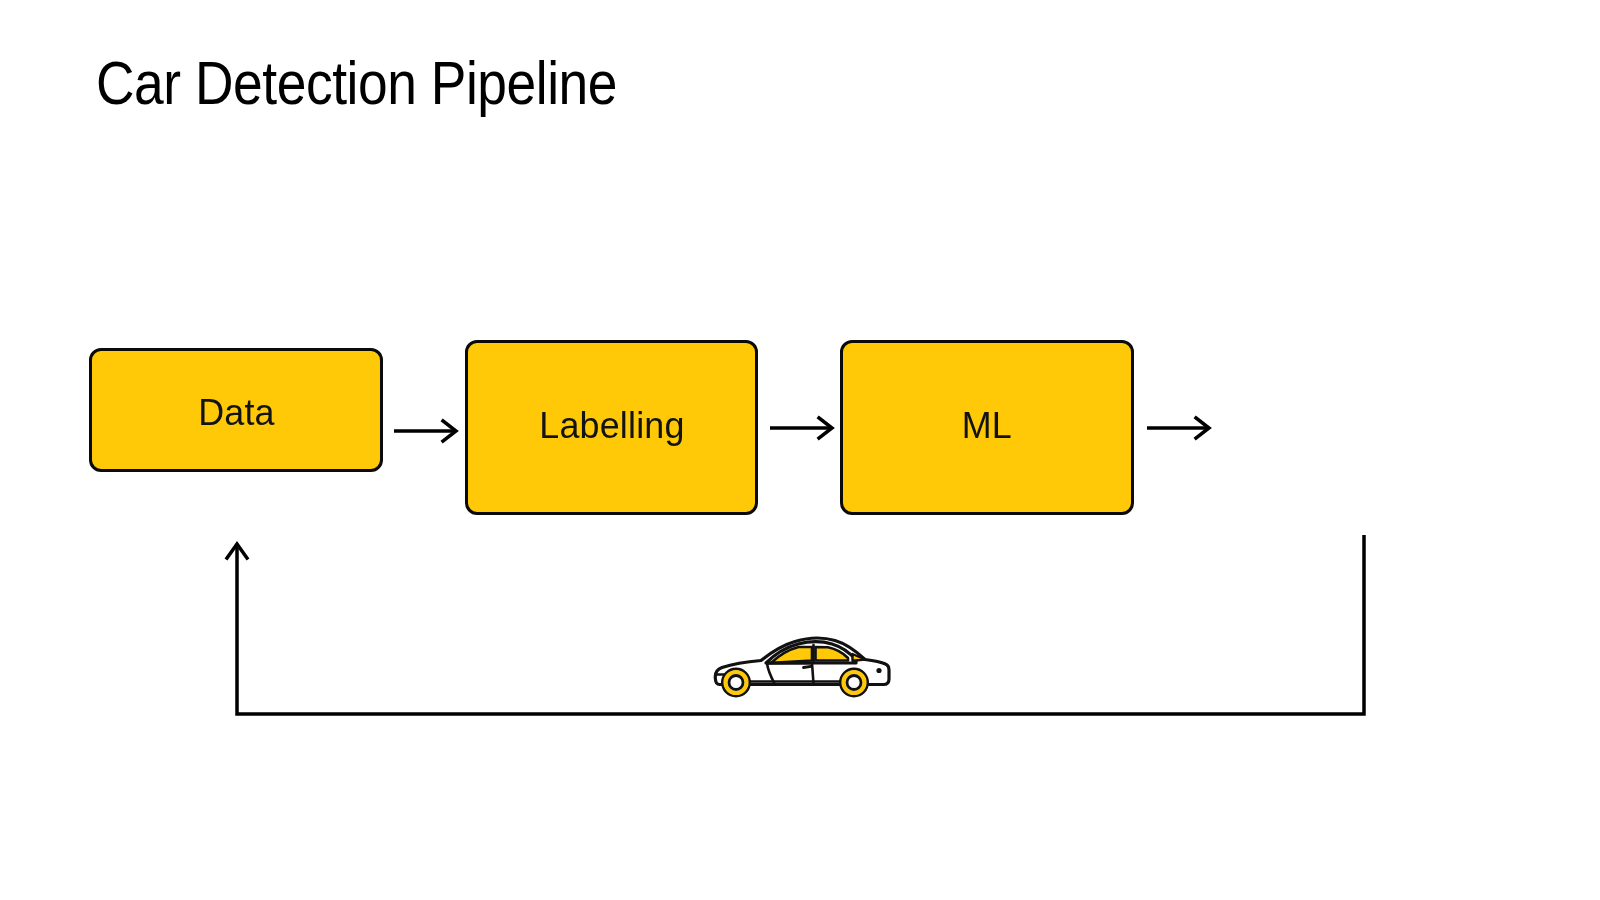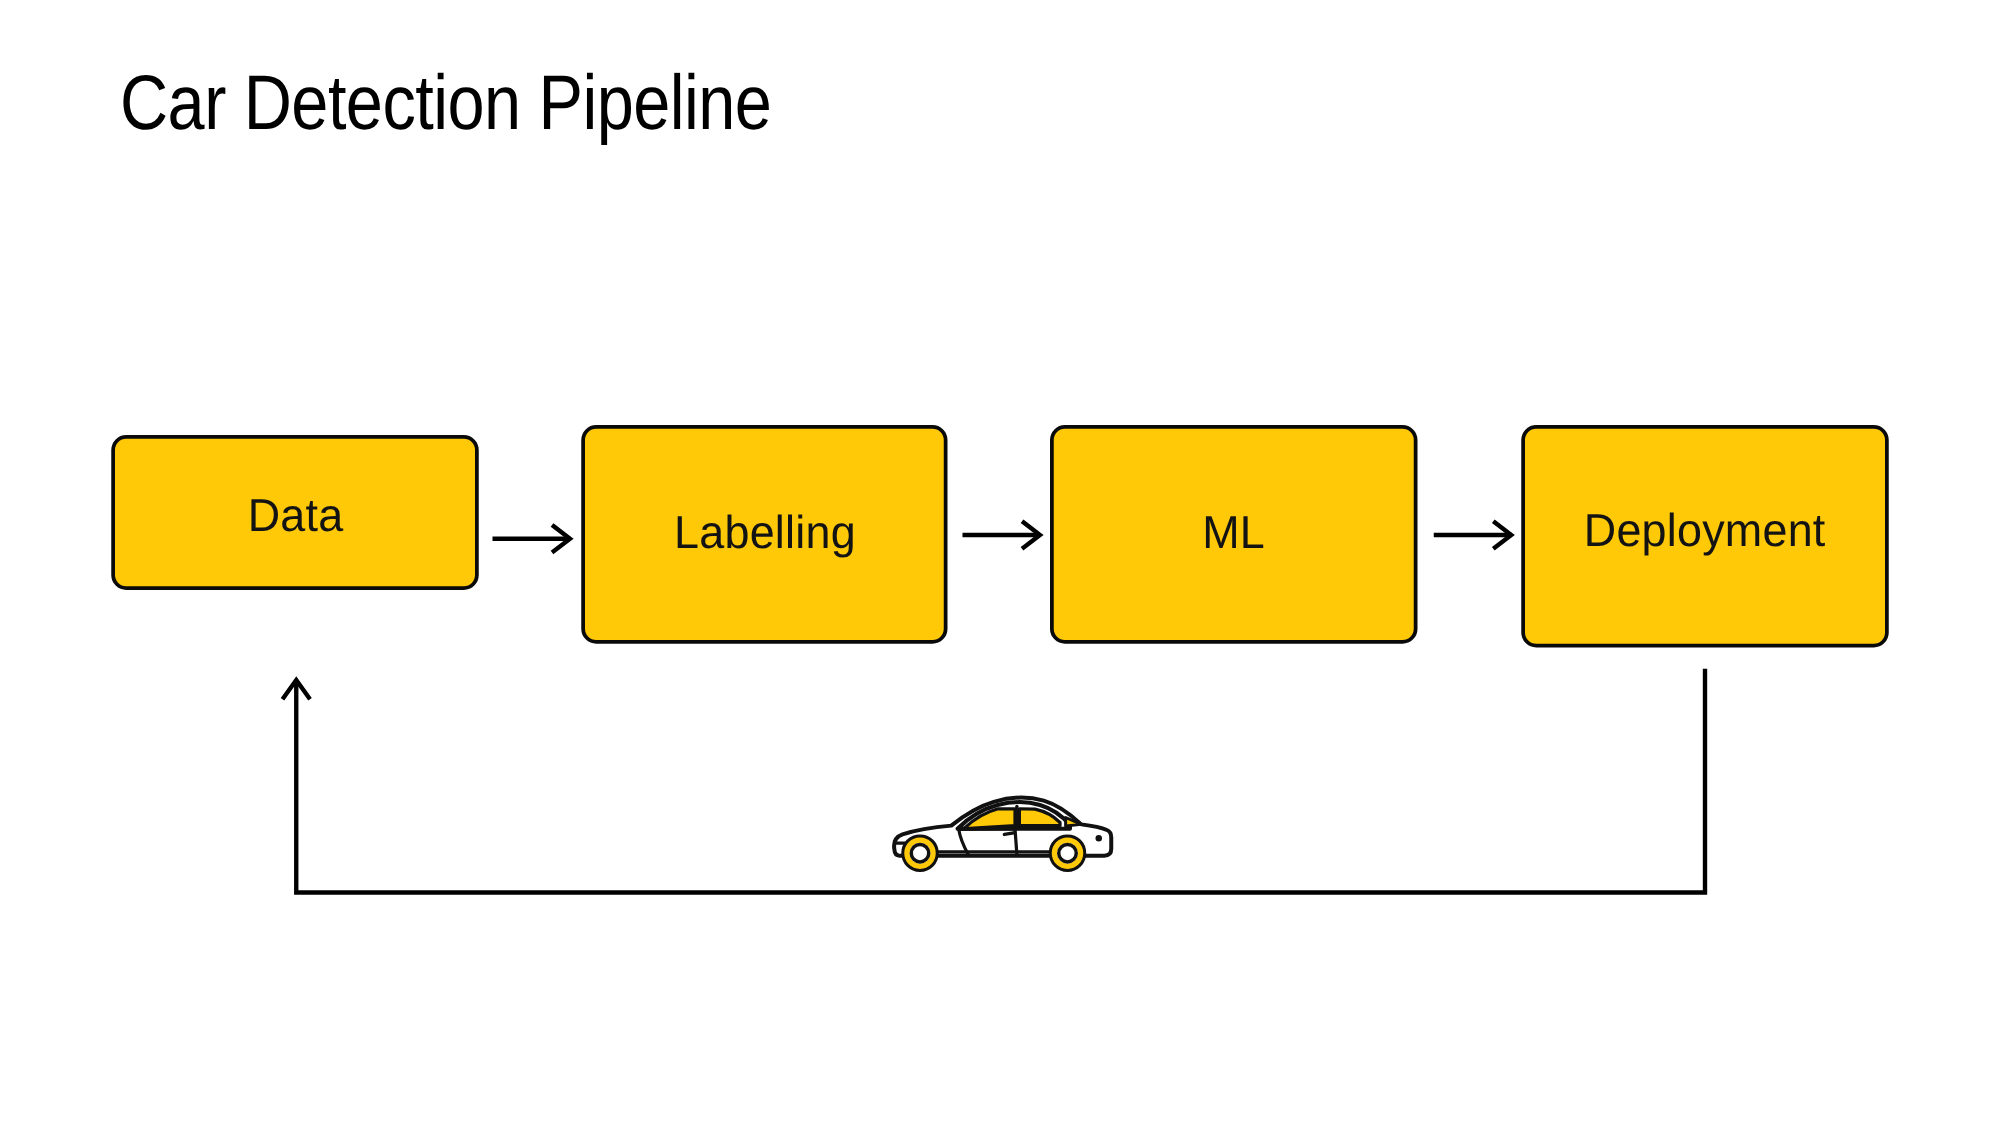--- a/index.html
+++ b/index.html
@@ -123,23 +123,20 @@
   </div>
 
   <div class="stage" id="stage-labelling" style="background: rgb(255, 201, 7);">
     <span class="stage-label">Labelling</span>
   </div>
 
   <div class="stage" id="stage-ml" style="background: rgb(255, 201, 7);">
     <span class="stage-label">ML</span>
   </div>
 
-  <div class="stage" id="stage-deployment" style="background: rgb(255, 201, 7);">
-    <span class="stage-label">Deployment</span>
-  </div>
 
   <svg id="car-illustration" viewBox="0 0 184 68">
     <g stroke="#111111" stroke-width="3.2" stroke-linecap="round" stroke-linejoin="round" fill="none">
 
       <path d="M6.5,47.5
                C5.5,41.5 7.5,37.5 13,35.5
                C25,31.5 40,29.5 52,28.5
                C62,20.5 74,13 86,9.5
                C99,5.5 114,5 126,8.5
                C138,12 148,20 156,27.5

